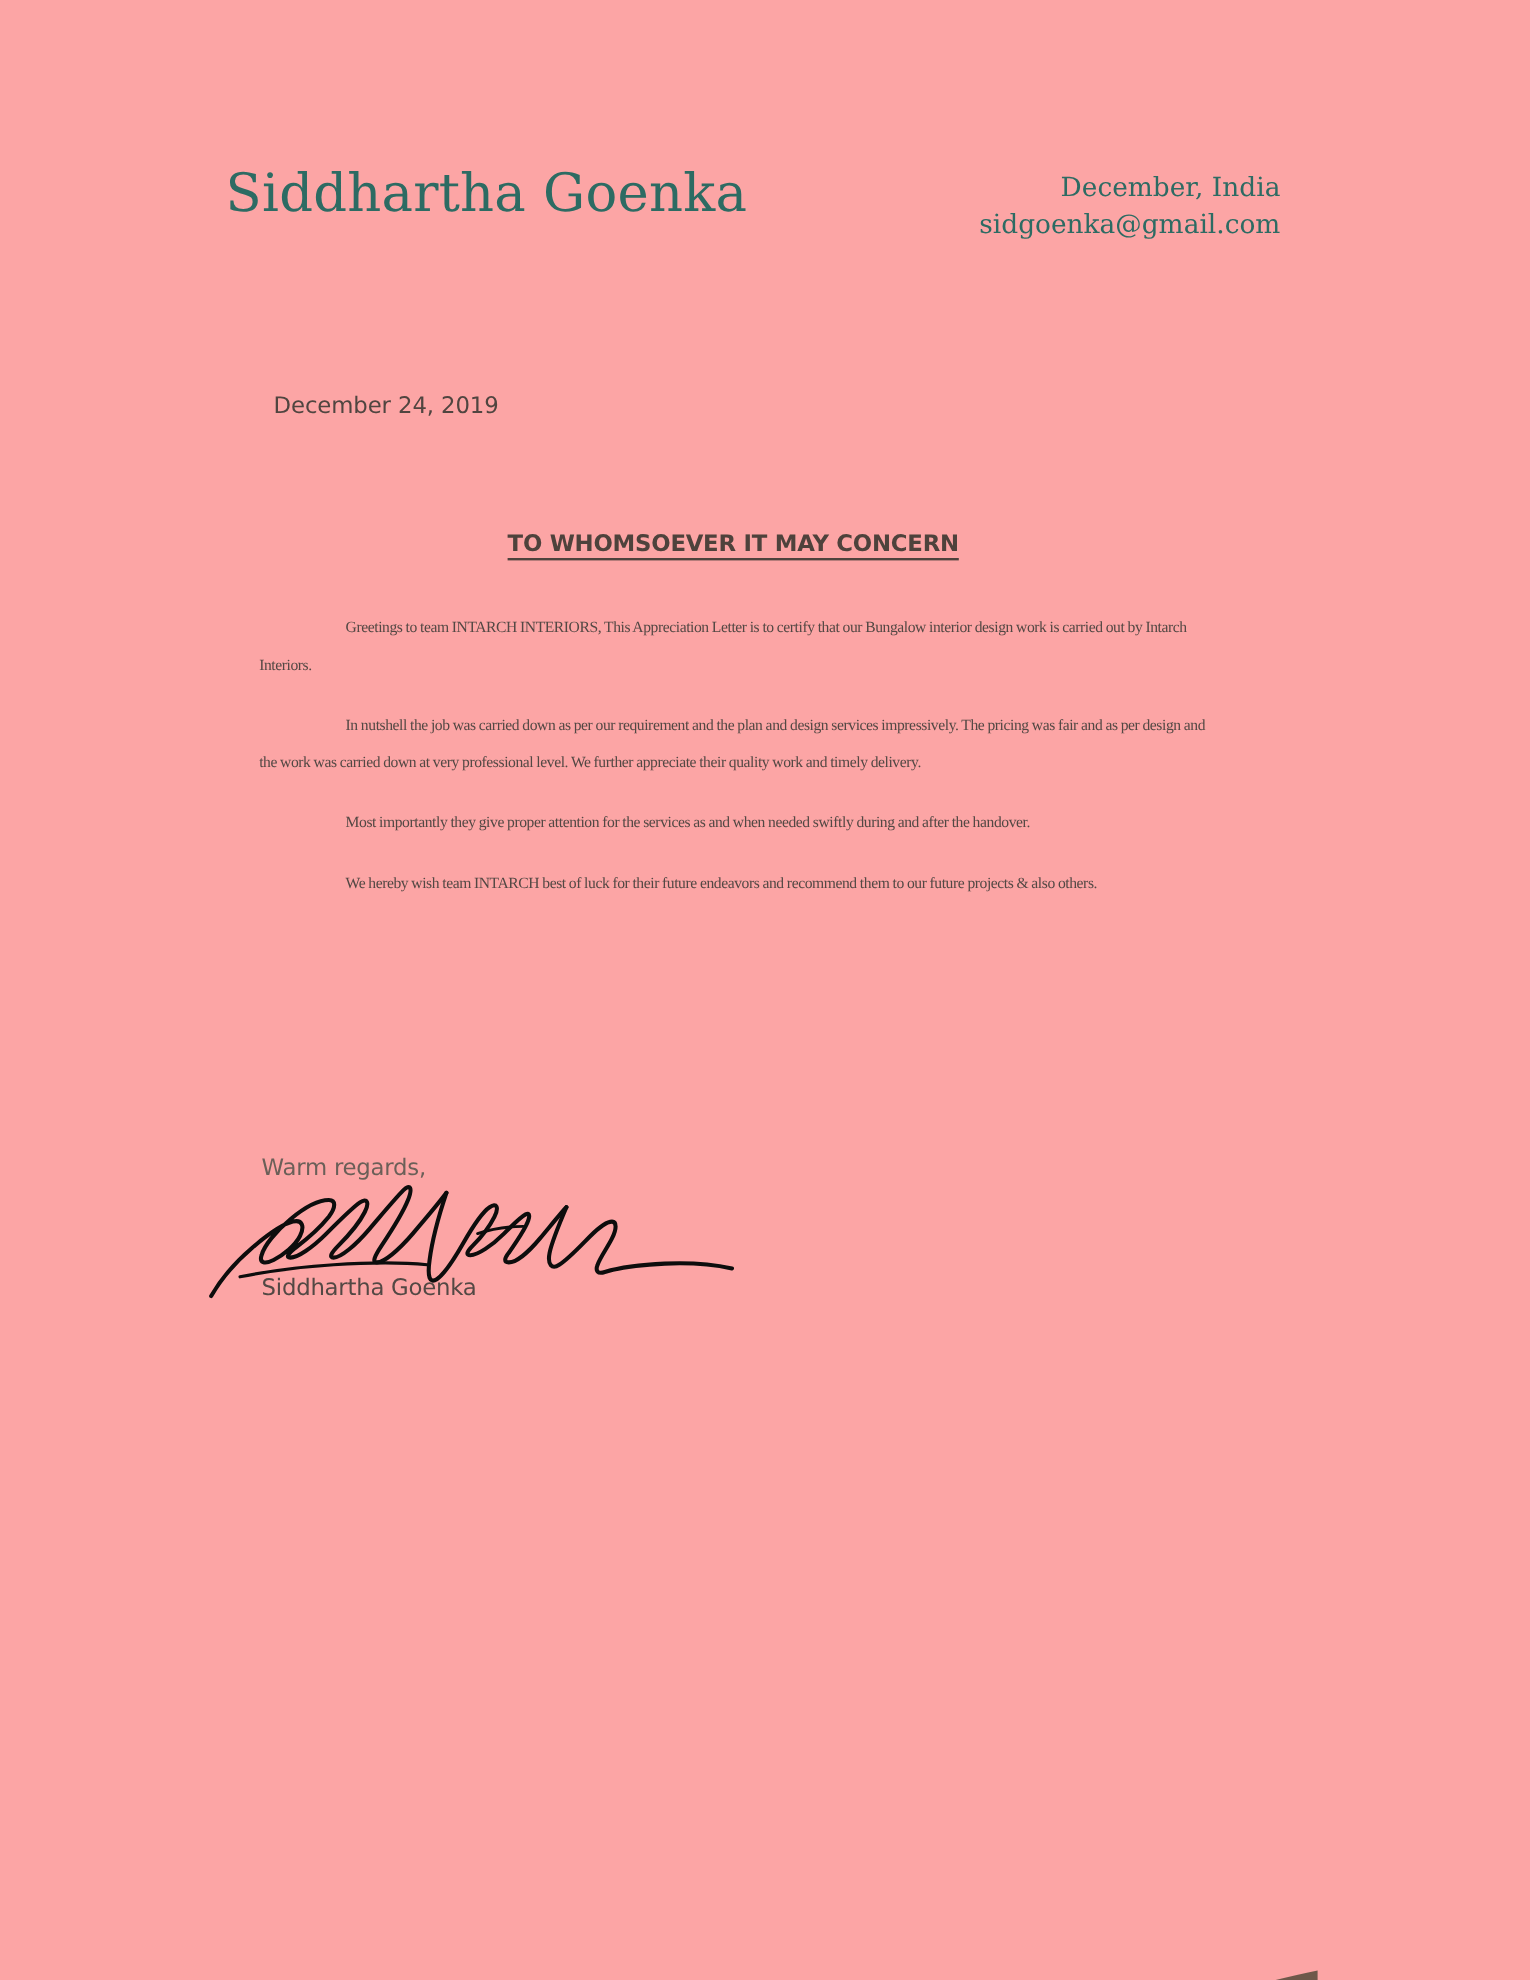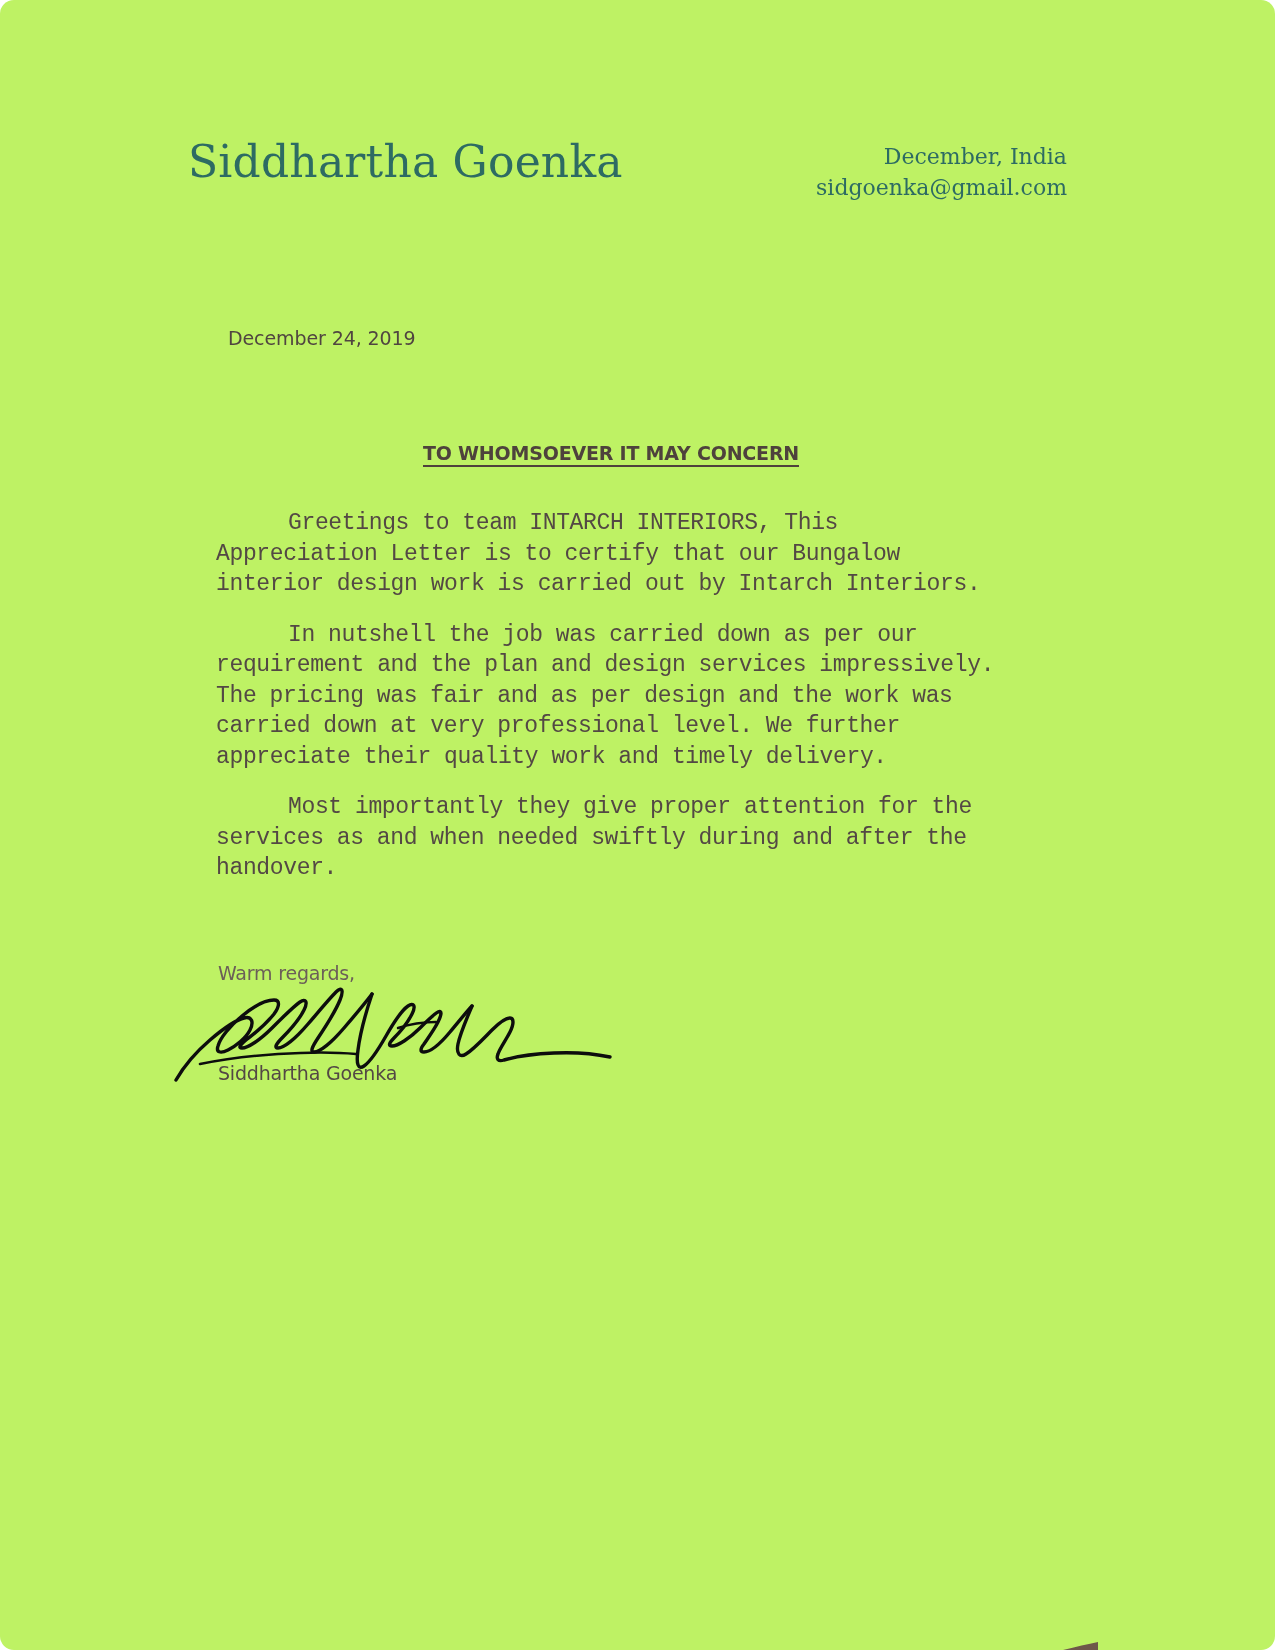--- a/index.html
+++ b/index.html
@@ -11,22 +11,21 @@
     width: 1275px;
     height: 1650px;
     position: relative;
     font-family: "Liberation Sans", sans-serif;
     overflow: hidden;
   }
 
   .page {
     position: absolute;
     inset: 0;
-    background: #bef264;
-    border-radius: 14px;
+    background: #fca5a5;
   }
 
   
   .letterhead {
     position: absolute;
     left: 0;
     top: 0;
     width: 1275px;
     height: 280px;
   }
@@ -95,22 +94,22 @@
   }
 
   .paras {
     position: absolute;
     left: 0;
     top: 508px;
     width: 790px;
   }
 
   .para {
-    font-family: Liberation Mono, monospace;
-    font-size: 23px;
+    font-family: Liberation Serif, serif;
+    font-size: 13px;
     line-height: 30.5px;
     color: #534844;
     text-indent: 72px;
     margin: 0 0 20px 0;
     letter-spacing: -0.35px;
     word-spacing: -0.3px;
   }
 
   
   .signoff {
@@ -175,20 +174,21 @@
     <div class="doc-date">December 24, 2019</div>
 
     <div class="doc-heading">
       <span>TO WHOMSOEVER IT MAY CONCERN</span>
     </div>
 
     <div class="paras">
       <p class="para">Greetings to team INTARCH INTERIORS, This Appreciation Letter is to certify that our Bungalow interior design work is carried out by Intarch Interiors.</p>
       <p class="para">In nutshell the job was carried down as per our requirement and the plan and design services impressively. The pricing was fair and as per design and the work was carried down at very professional level. We further appreciate their quality work and timely delivery.</p>
       <p class="para">Most importantly they give proper attention for the services as and when needed swiftly during and after the handover.</p>
+      <p class="para">We hereby wish team INTARCH best of luck for their future endeavors and recommend them to our future projects &amp; also others.</p>
     </div>
   </div>
 
   <div class="signoff">
     <div class="signoff-regards">Warm regards,</div>
 
     <svg class="signature-svg" viewBox="0 0 480 115">
       <g fill="none" stroke="#0d0d0d" stroke-linecap="round" stroke-linejoin="round">
         <path d="M6 112 C14 98 26 84 40 72 C54 60 66 52 74 50 C82 48 84 54 80 62 C76 70 66 78 58 82 C50 86 46 84 48 78 C50 70 60 58 72 48 C84 38 96 32 104 32 C110 32 110 38 104 46 C96 56 84 66 76 72 C70 77 68 80 72 80 C78 80 90 72 102 60 C114 48 124 38 130 34 C136 30 138 34 134 42 C130 50 120 62 112 70 C106 76 104 80 108 80 C114 80 126 70 138 56 C150 42 160 30 166 24 C172 18 174 22 170 32 C166 42 156 58 148 70 C142 79 140 84 144 84 C150 84 162 74 174 60 C186 46 196 34 202 26" stroke-width="3.4"></path>
         <path d="M30 96 C50 92 78 88 108 86 C138 84 166 84 186 86" stroke-width="2.6"></path>

